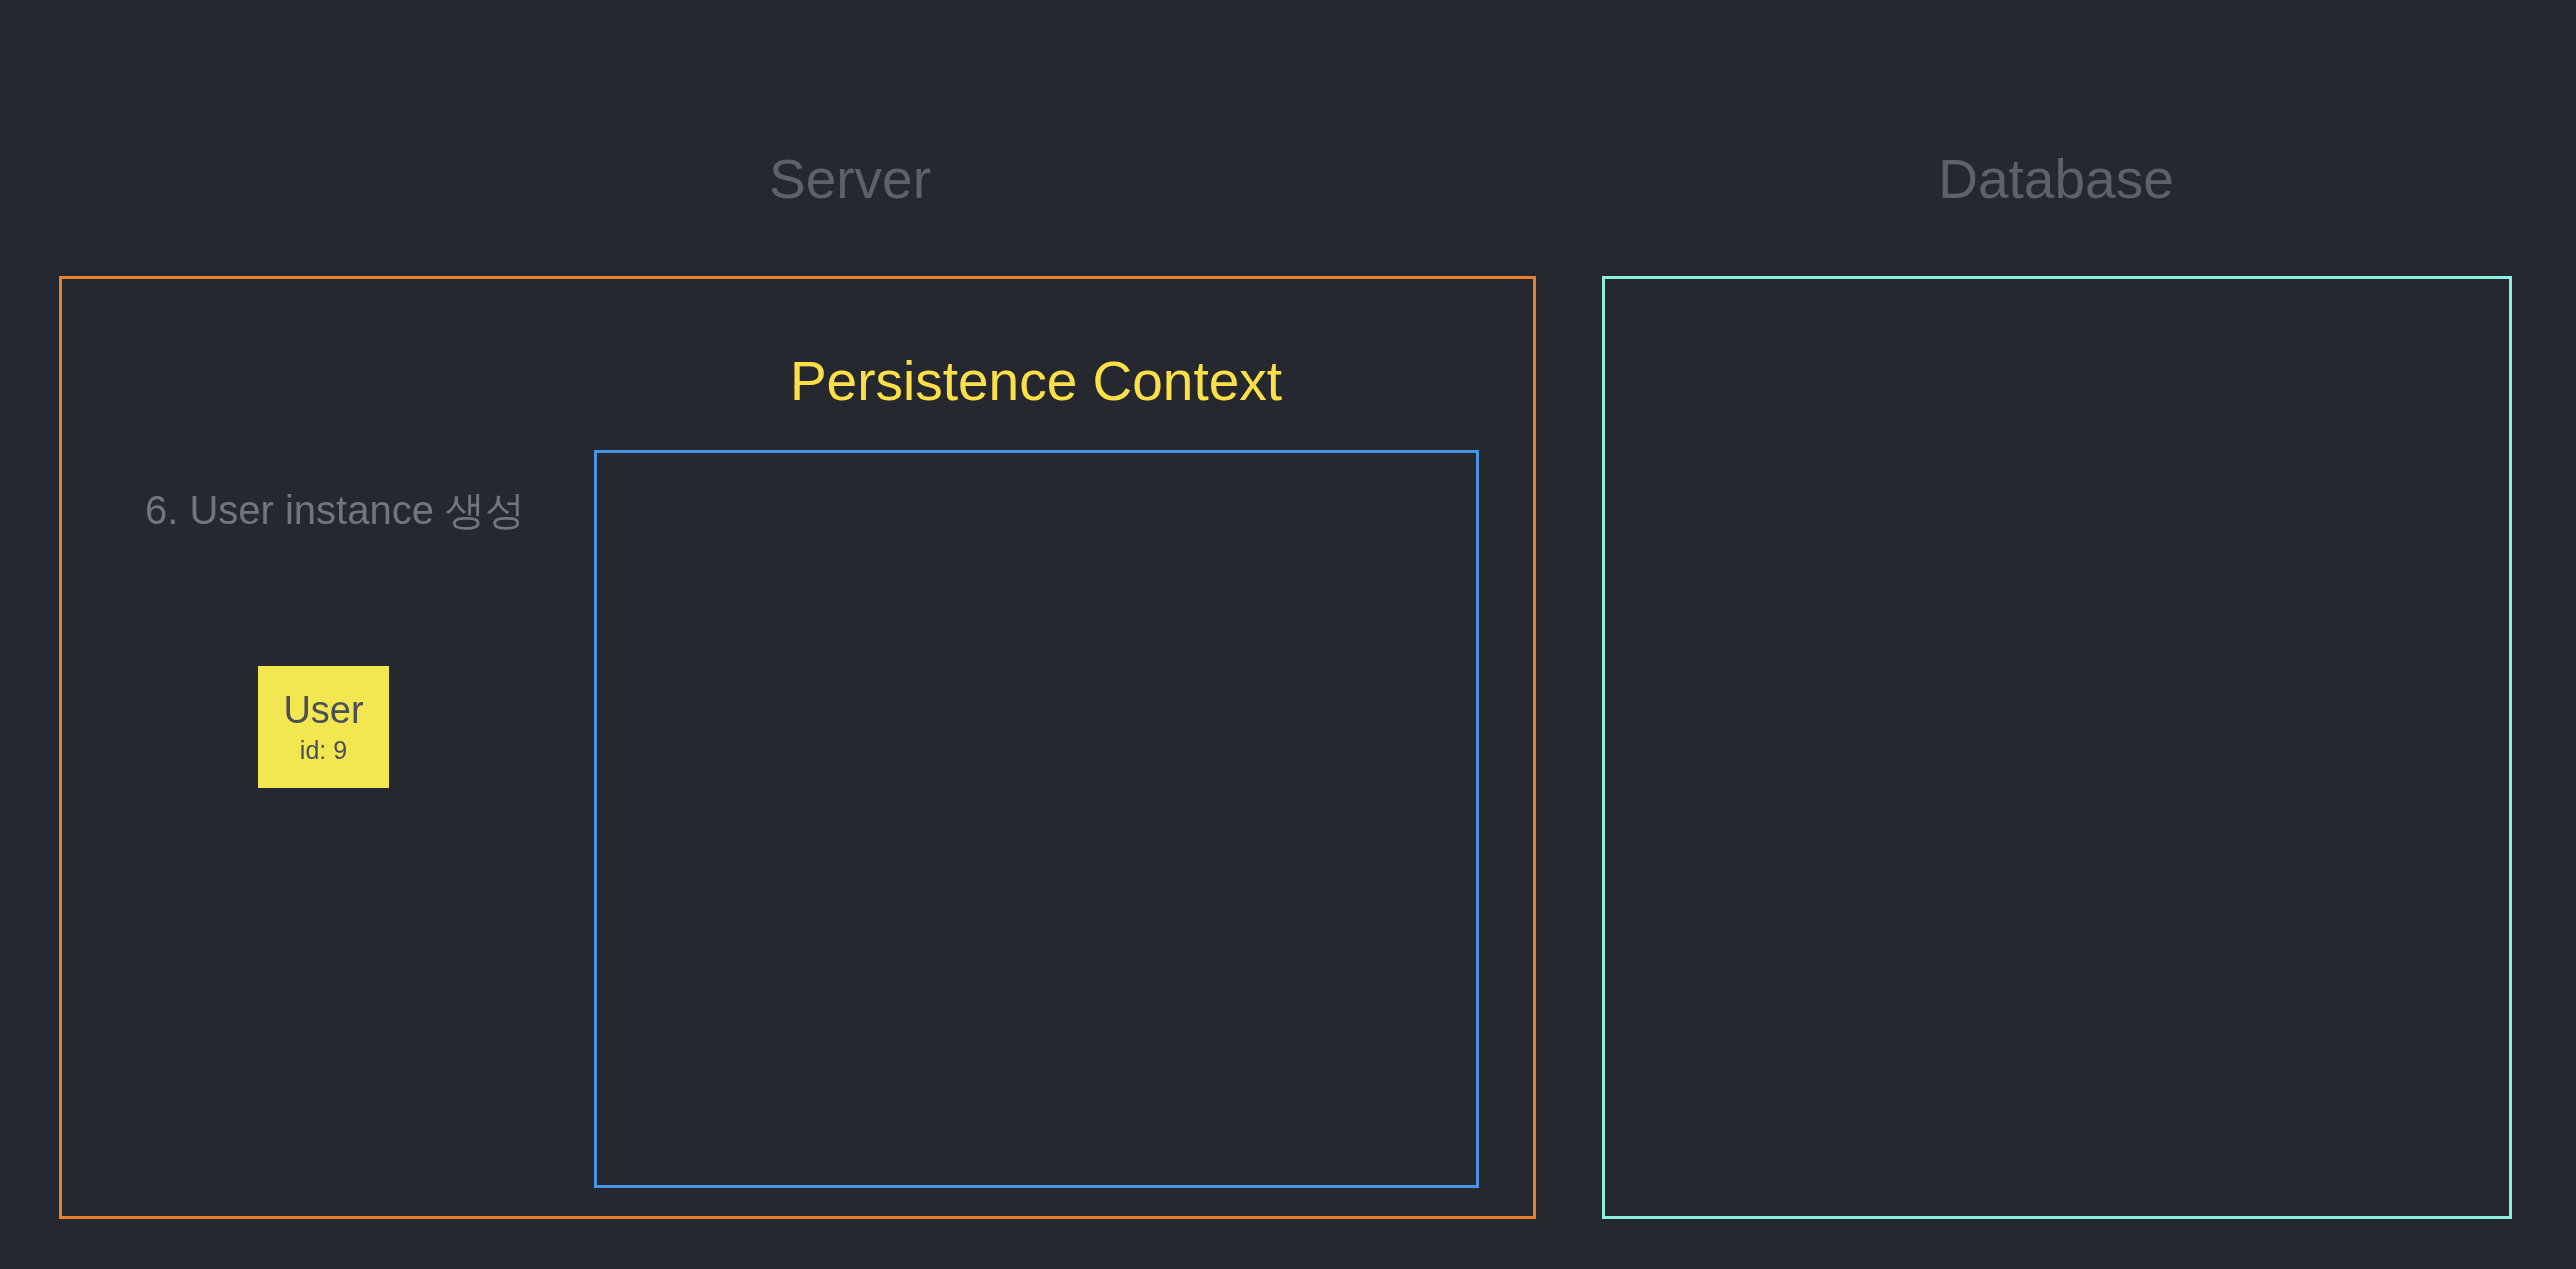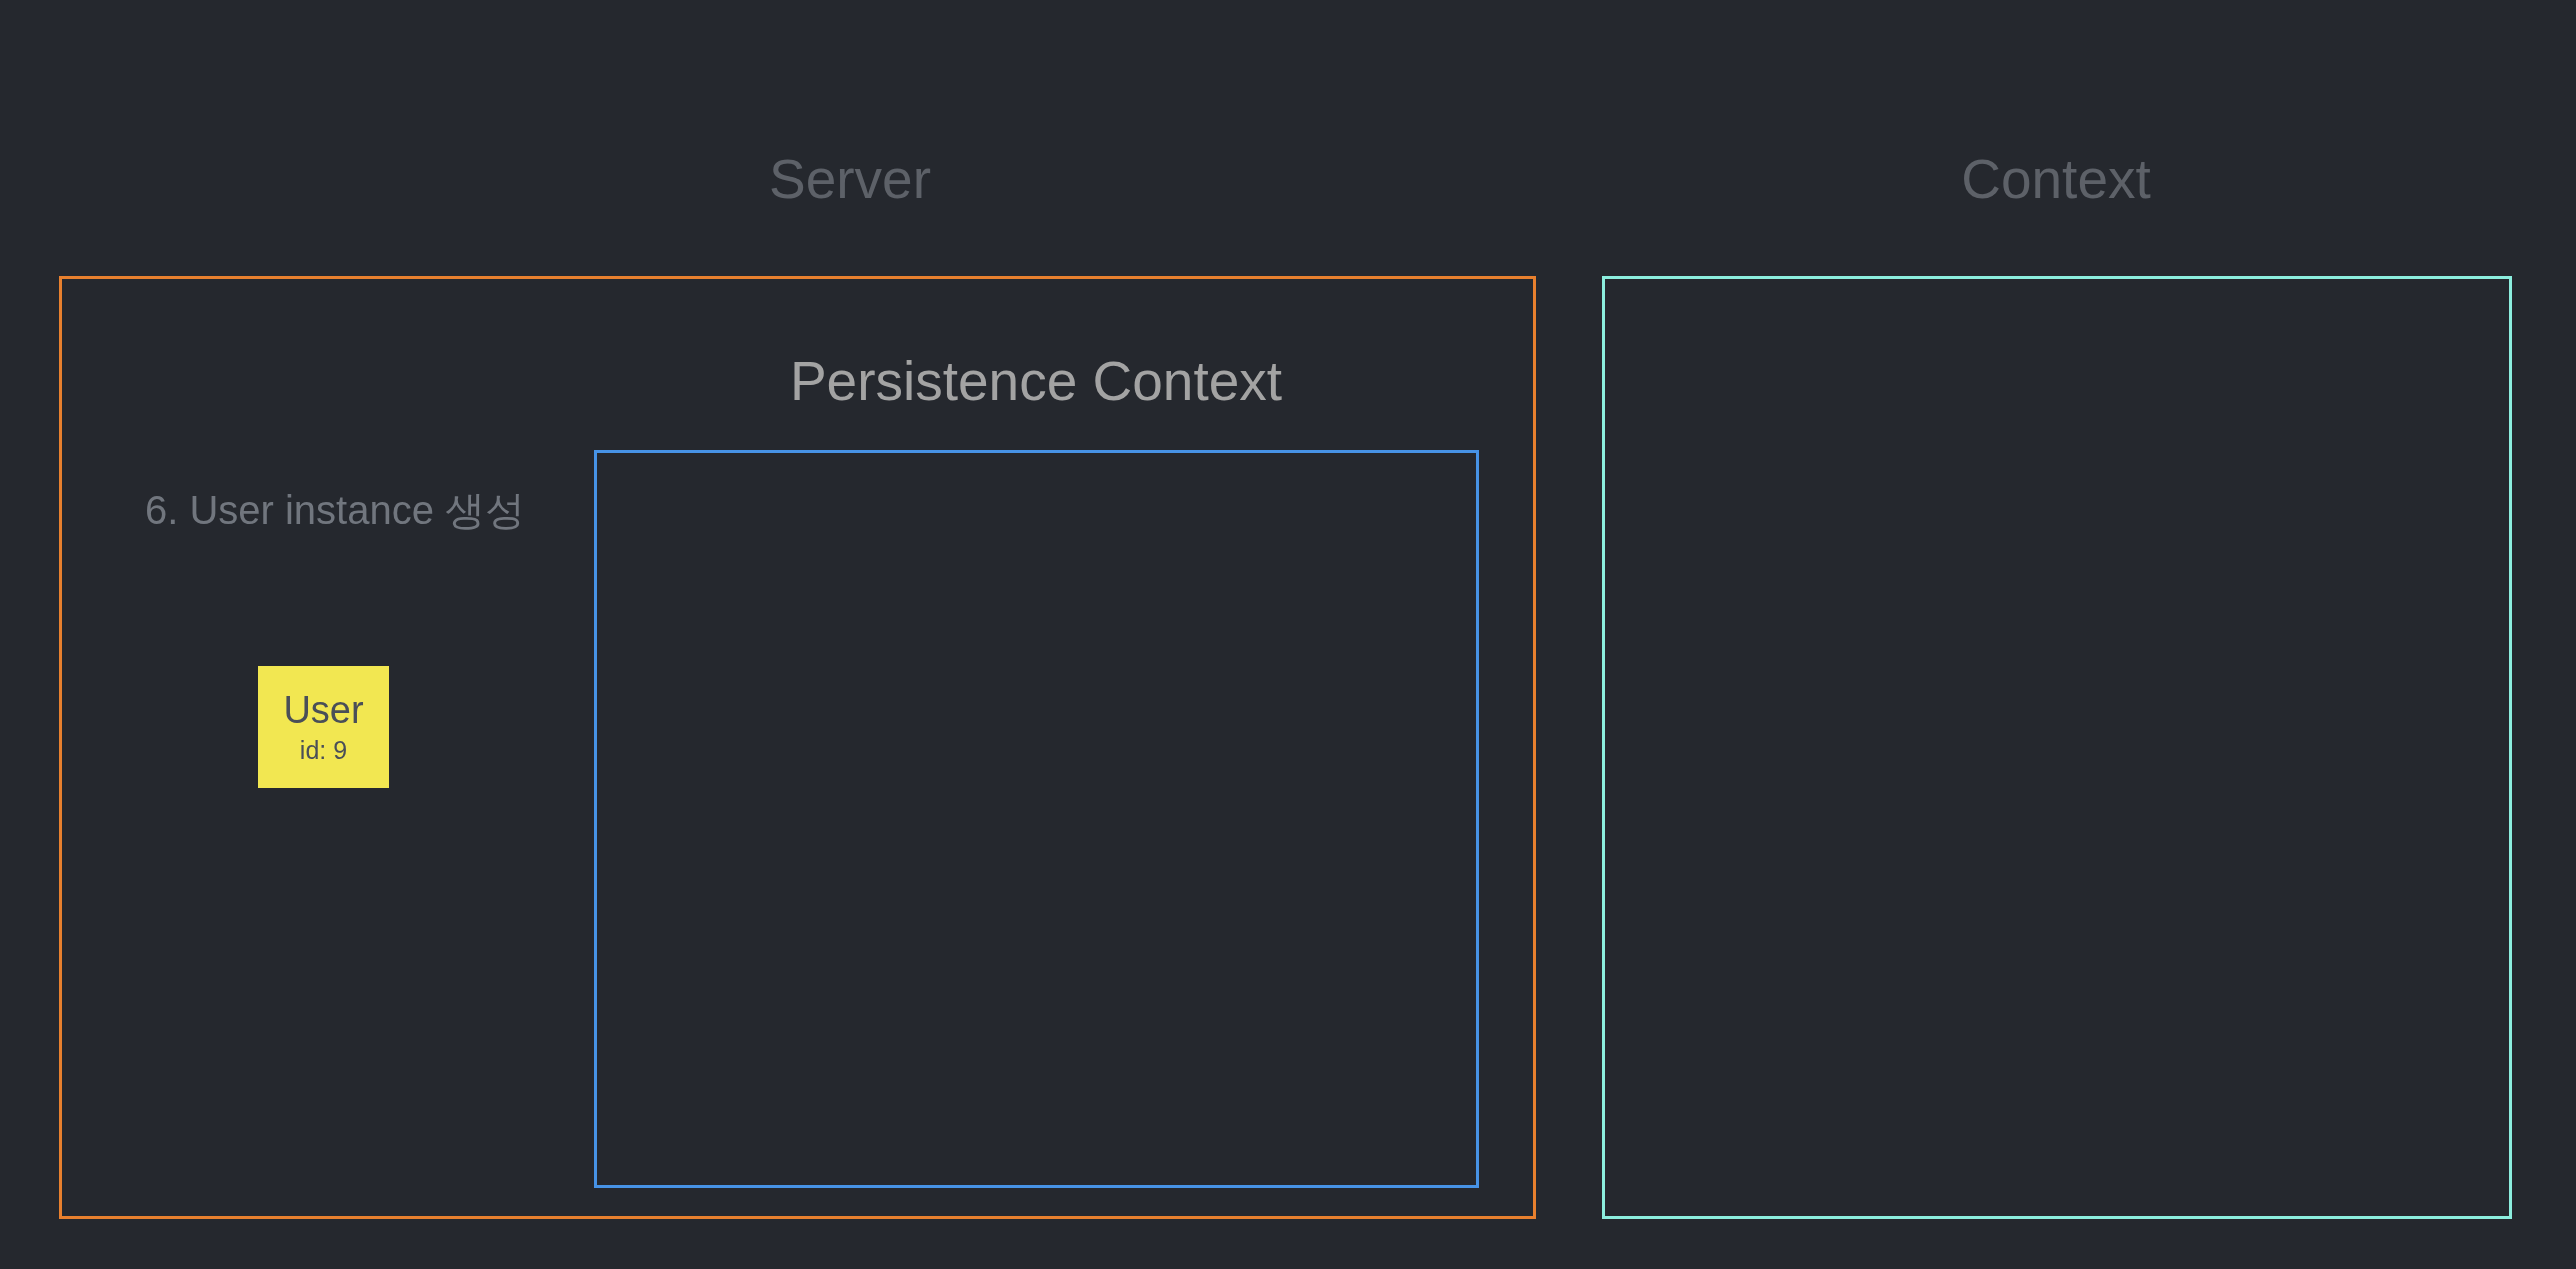--- a/index.html
+++ b/index.html
@@ -71,29 +71,29 @@
   .entity-name { font-size: 38px; line-height: 1.1; }
   .entity-id   { font-size: 25px; line-height: 1.1; margin-top: 5.2px; }
 </style>
 </head>
 <body>
 
 <div class="canvas" style="background: rgb(37, 40, 46);">
 
   <div class="zone-title server-title" style="color: rgb(93, 97, 104);">Server</div>
 
-  <div class="zone-title database-title" style="color: rgb(93, 97, 104);">Context</div>
+  <div class="zone-title database-title" style="color: rgb(93, 97, 104);">Database</div>
 
   <div class="box server-box" style="border-color: rgb(232, 128, 46);"></div>
 
   <div class="box database-box" style="border-color: rgb(140, 238, 222);"></div>
 
   <div class="box pc-box" style="border-color: rgb(71, 147, 230);"></div>
 
-  <div class="zone-title pc-title" style="color: #a3a3a3;">Persistence Context</div>
+  <div class="zone-title pc-title" style="color: #fde047;">Persistence Context</div>
 
   <div class="step-label" style="color: rgb(113, 118, 126);">6. User instance 생성</div>
 
 
   <div class="entity-note" style="background: rgb(242, 231, 81); color: rgb(74, 79, 88);">
     <div class="entity-name">User</div>
     <div class="entity-id">id: 9</div>
   </div>
 
 </div>

